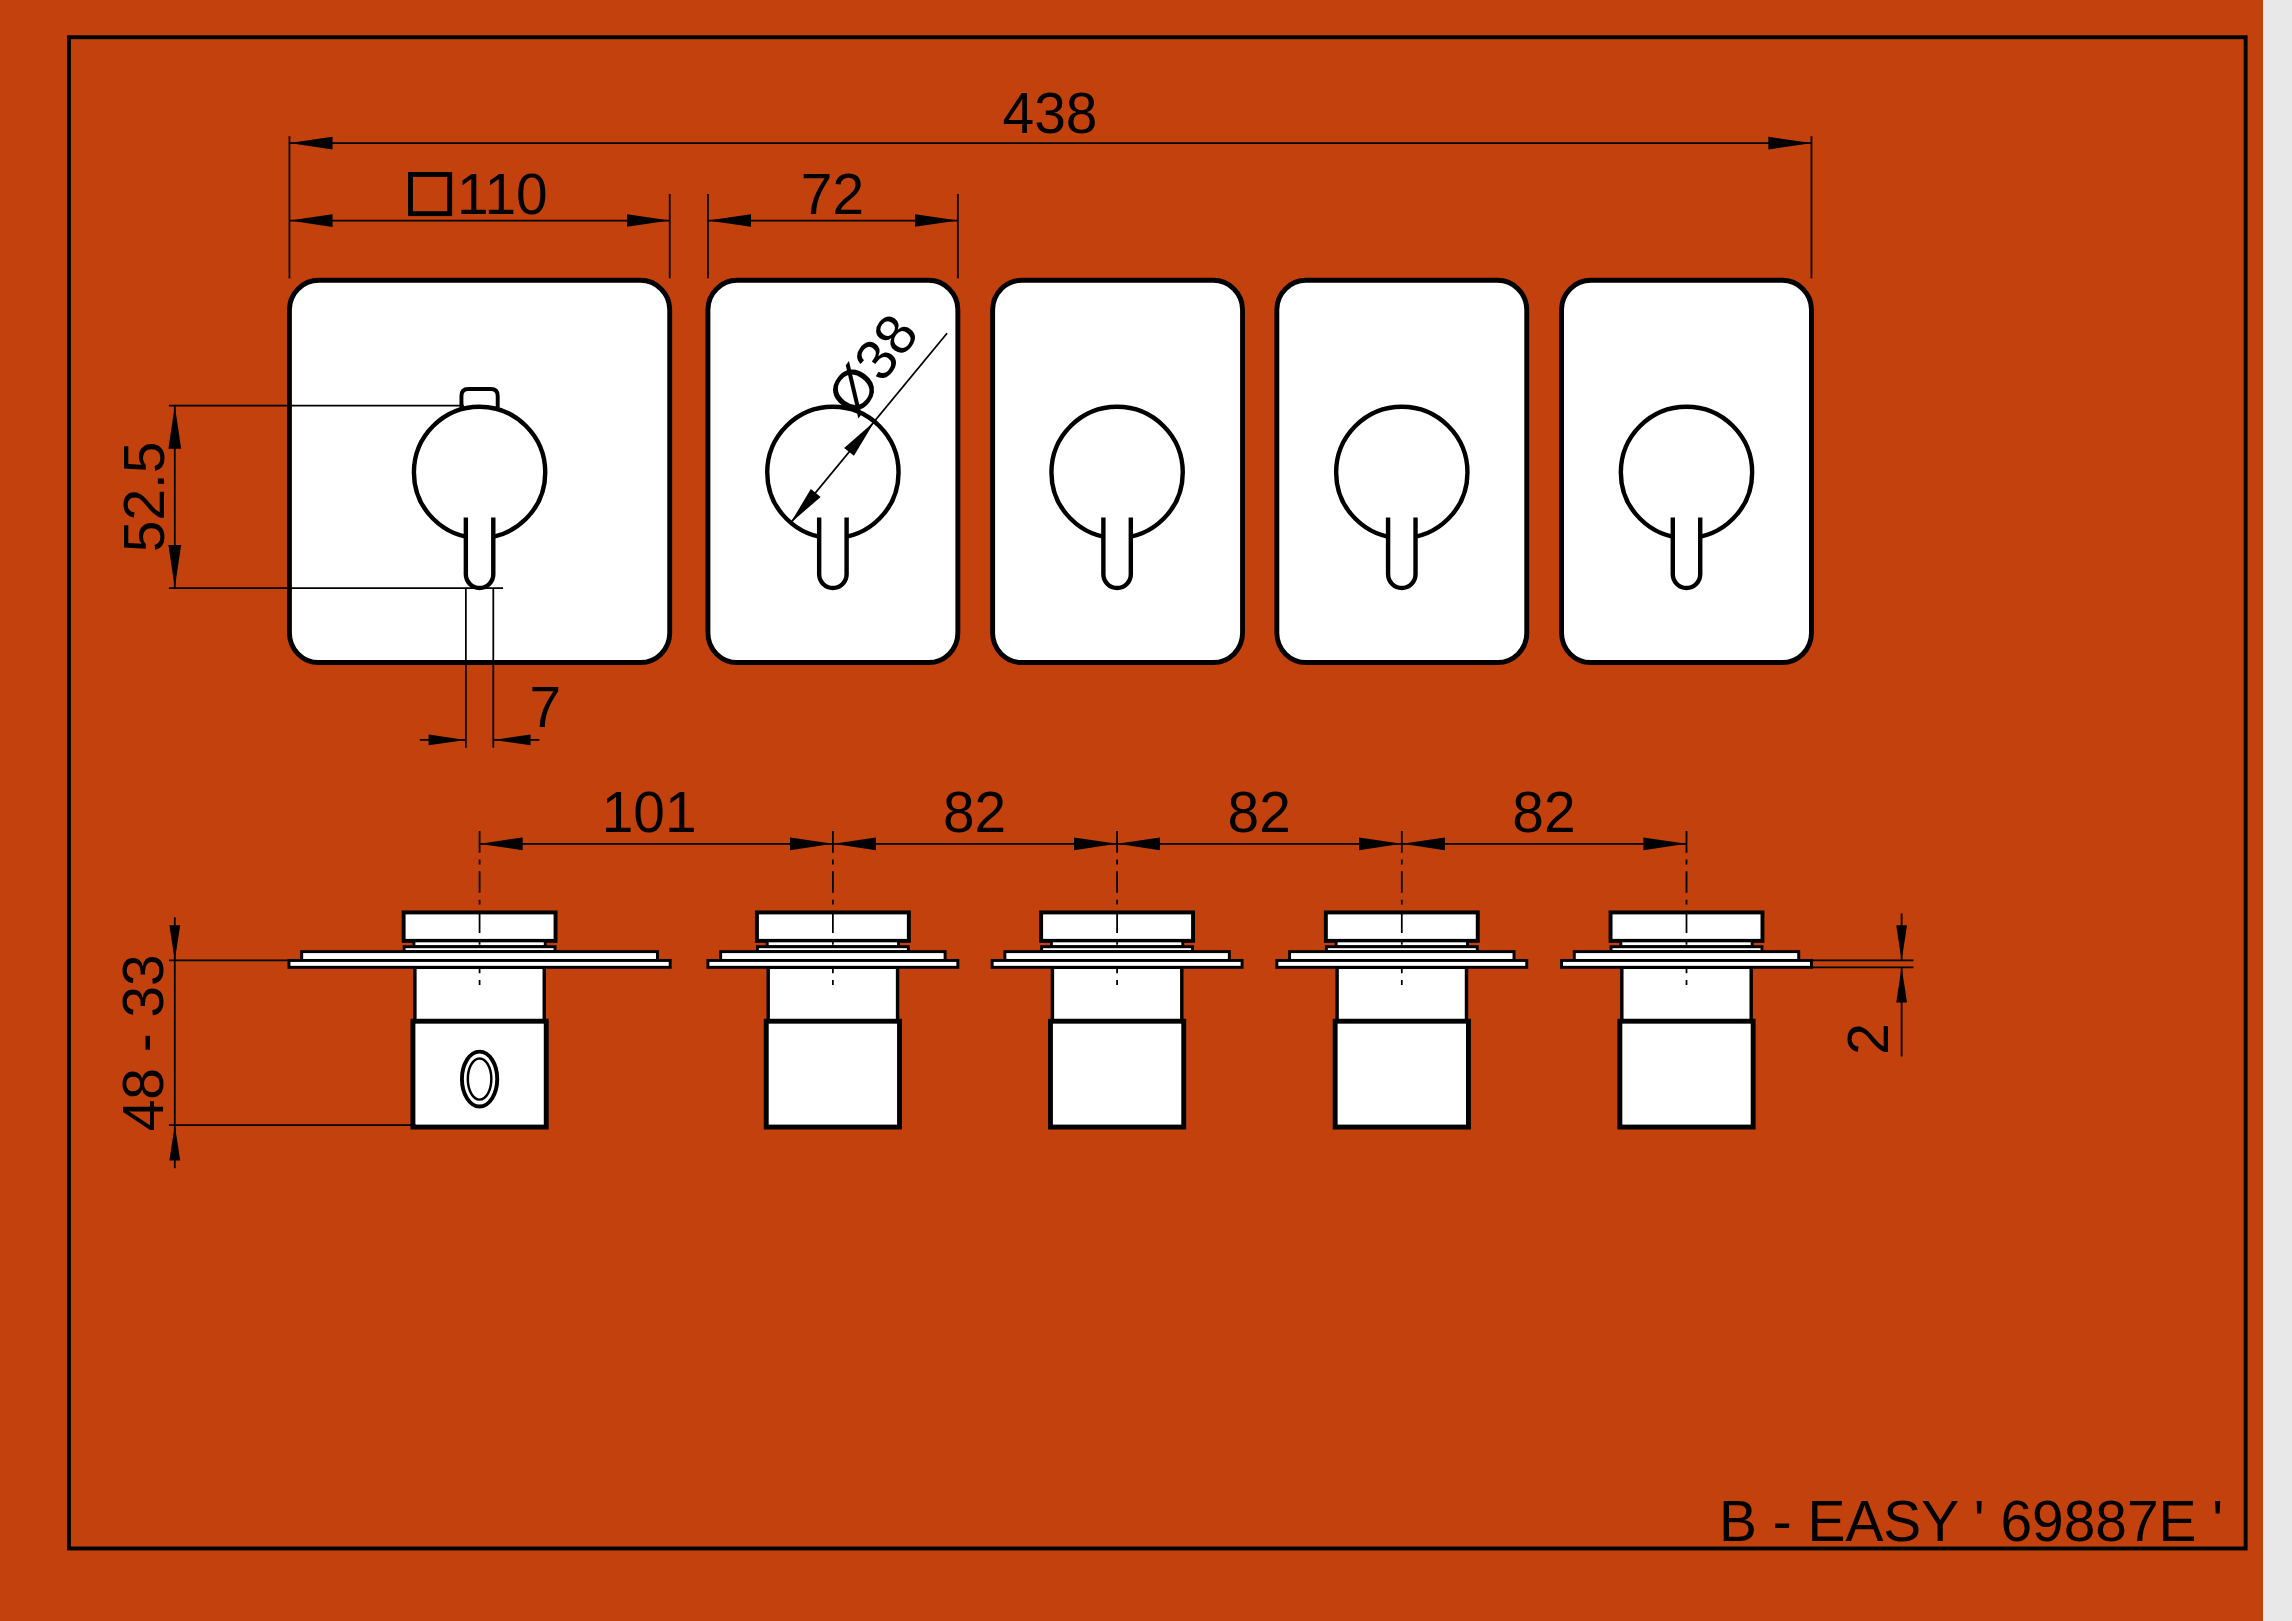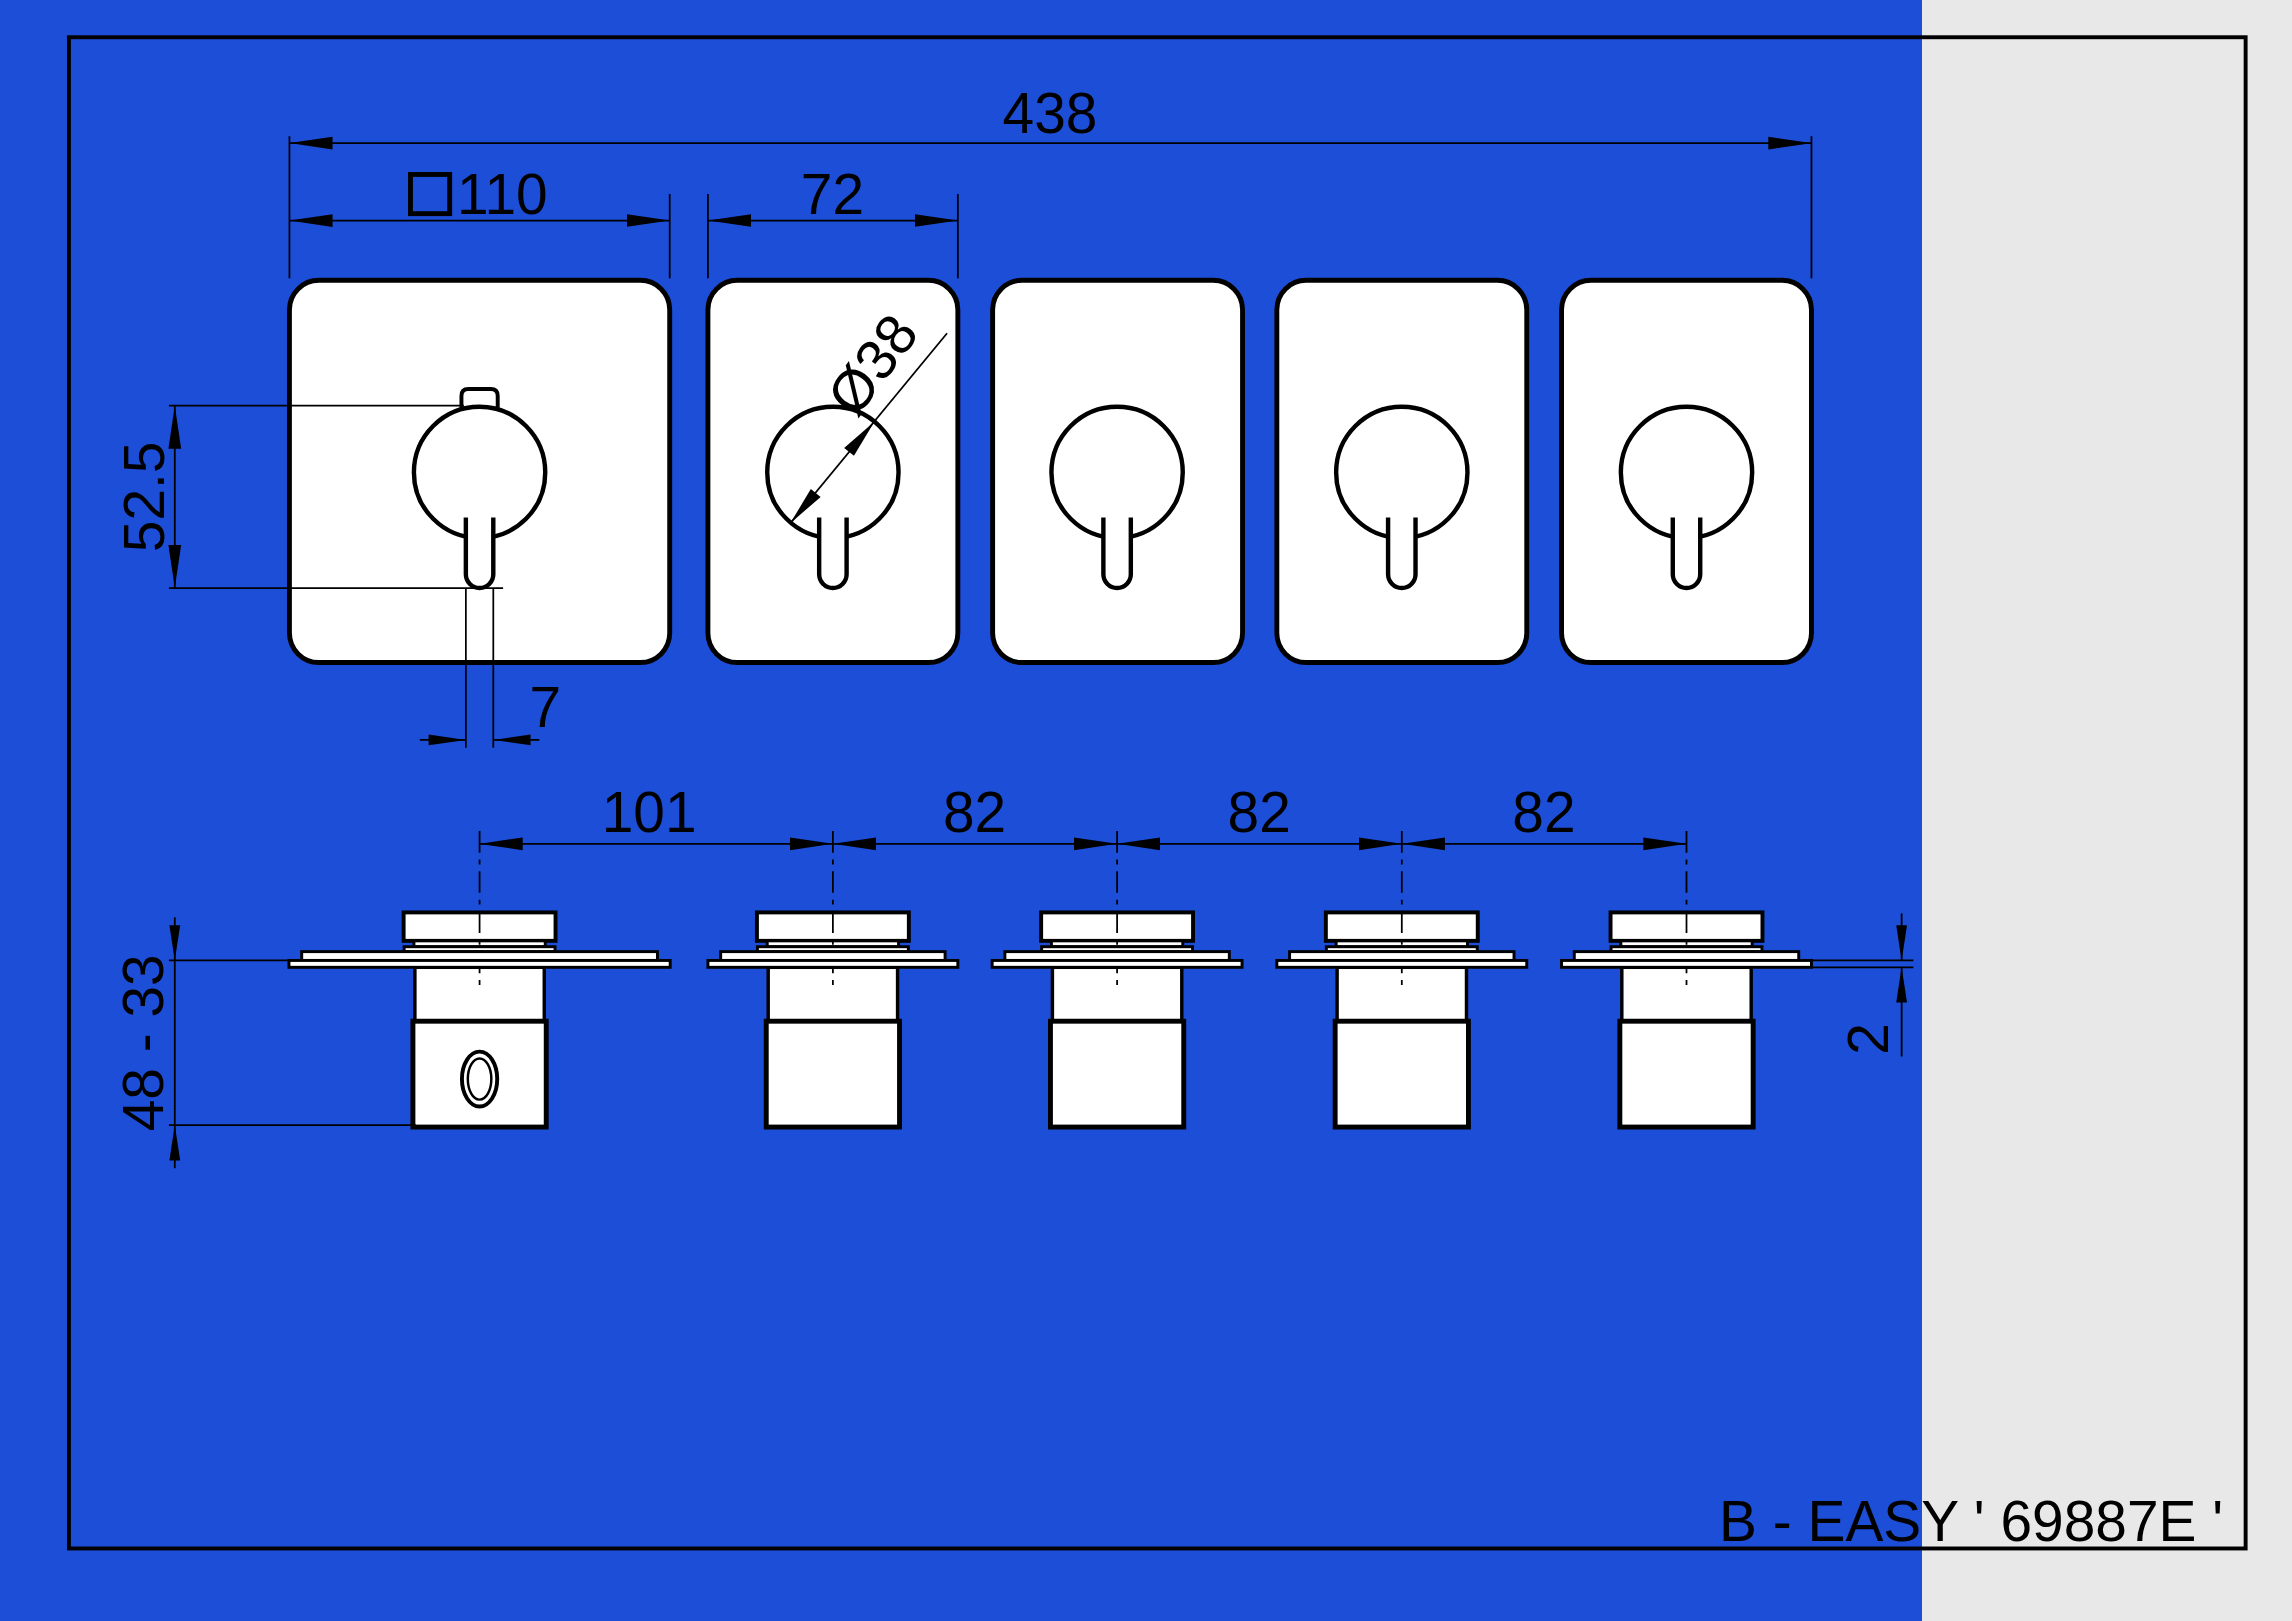--- a/index.html
+++ b/index.html
@@ -1,17 +1,17 @@
 <!DOCTYPE html>
 <html><head>
 <meta charset="utf-8">
 <style>
   html,body{margin:0;padding:0;background:#e8e8e8;}
   .sheet{
-    width:1922px;height:1621px;background:#1d4ed8;position:relative;
+    width:2263px;height:1621px;background:#c2410c;position:relative;
     font-family:"Liberation Sans", sans-serif;
   }
   svg{display:block;}
   text{fill:#000;font-family:"Liberation Sans", sans-serif;}
   .dimtext{font-size:58px;}
   .titletext{font-size:58px;}
   .thick{stroke:#000;stroke-width:5;fill:#fff;}
   .med{stroke:#000;stroke-width:4;fill:#fff;}
   .thin{stroke:#000;stroke-width:1.8;fill:none;}
   .ext{stroke:#000;stroke-width:1.8;fill:none;}

